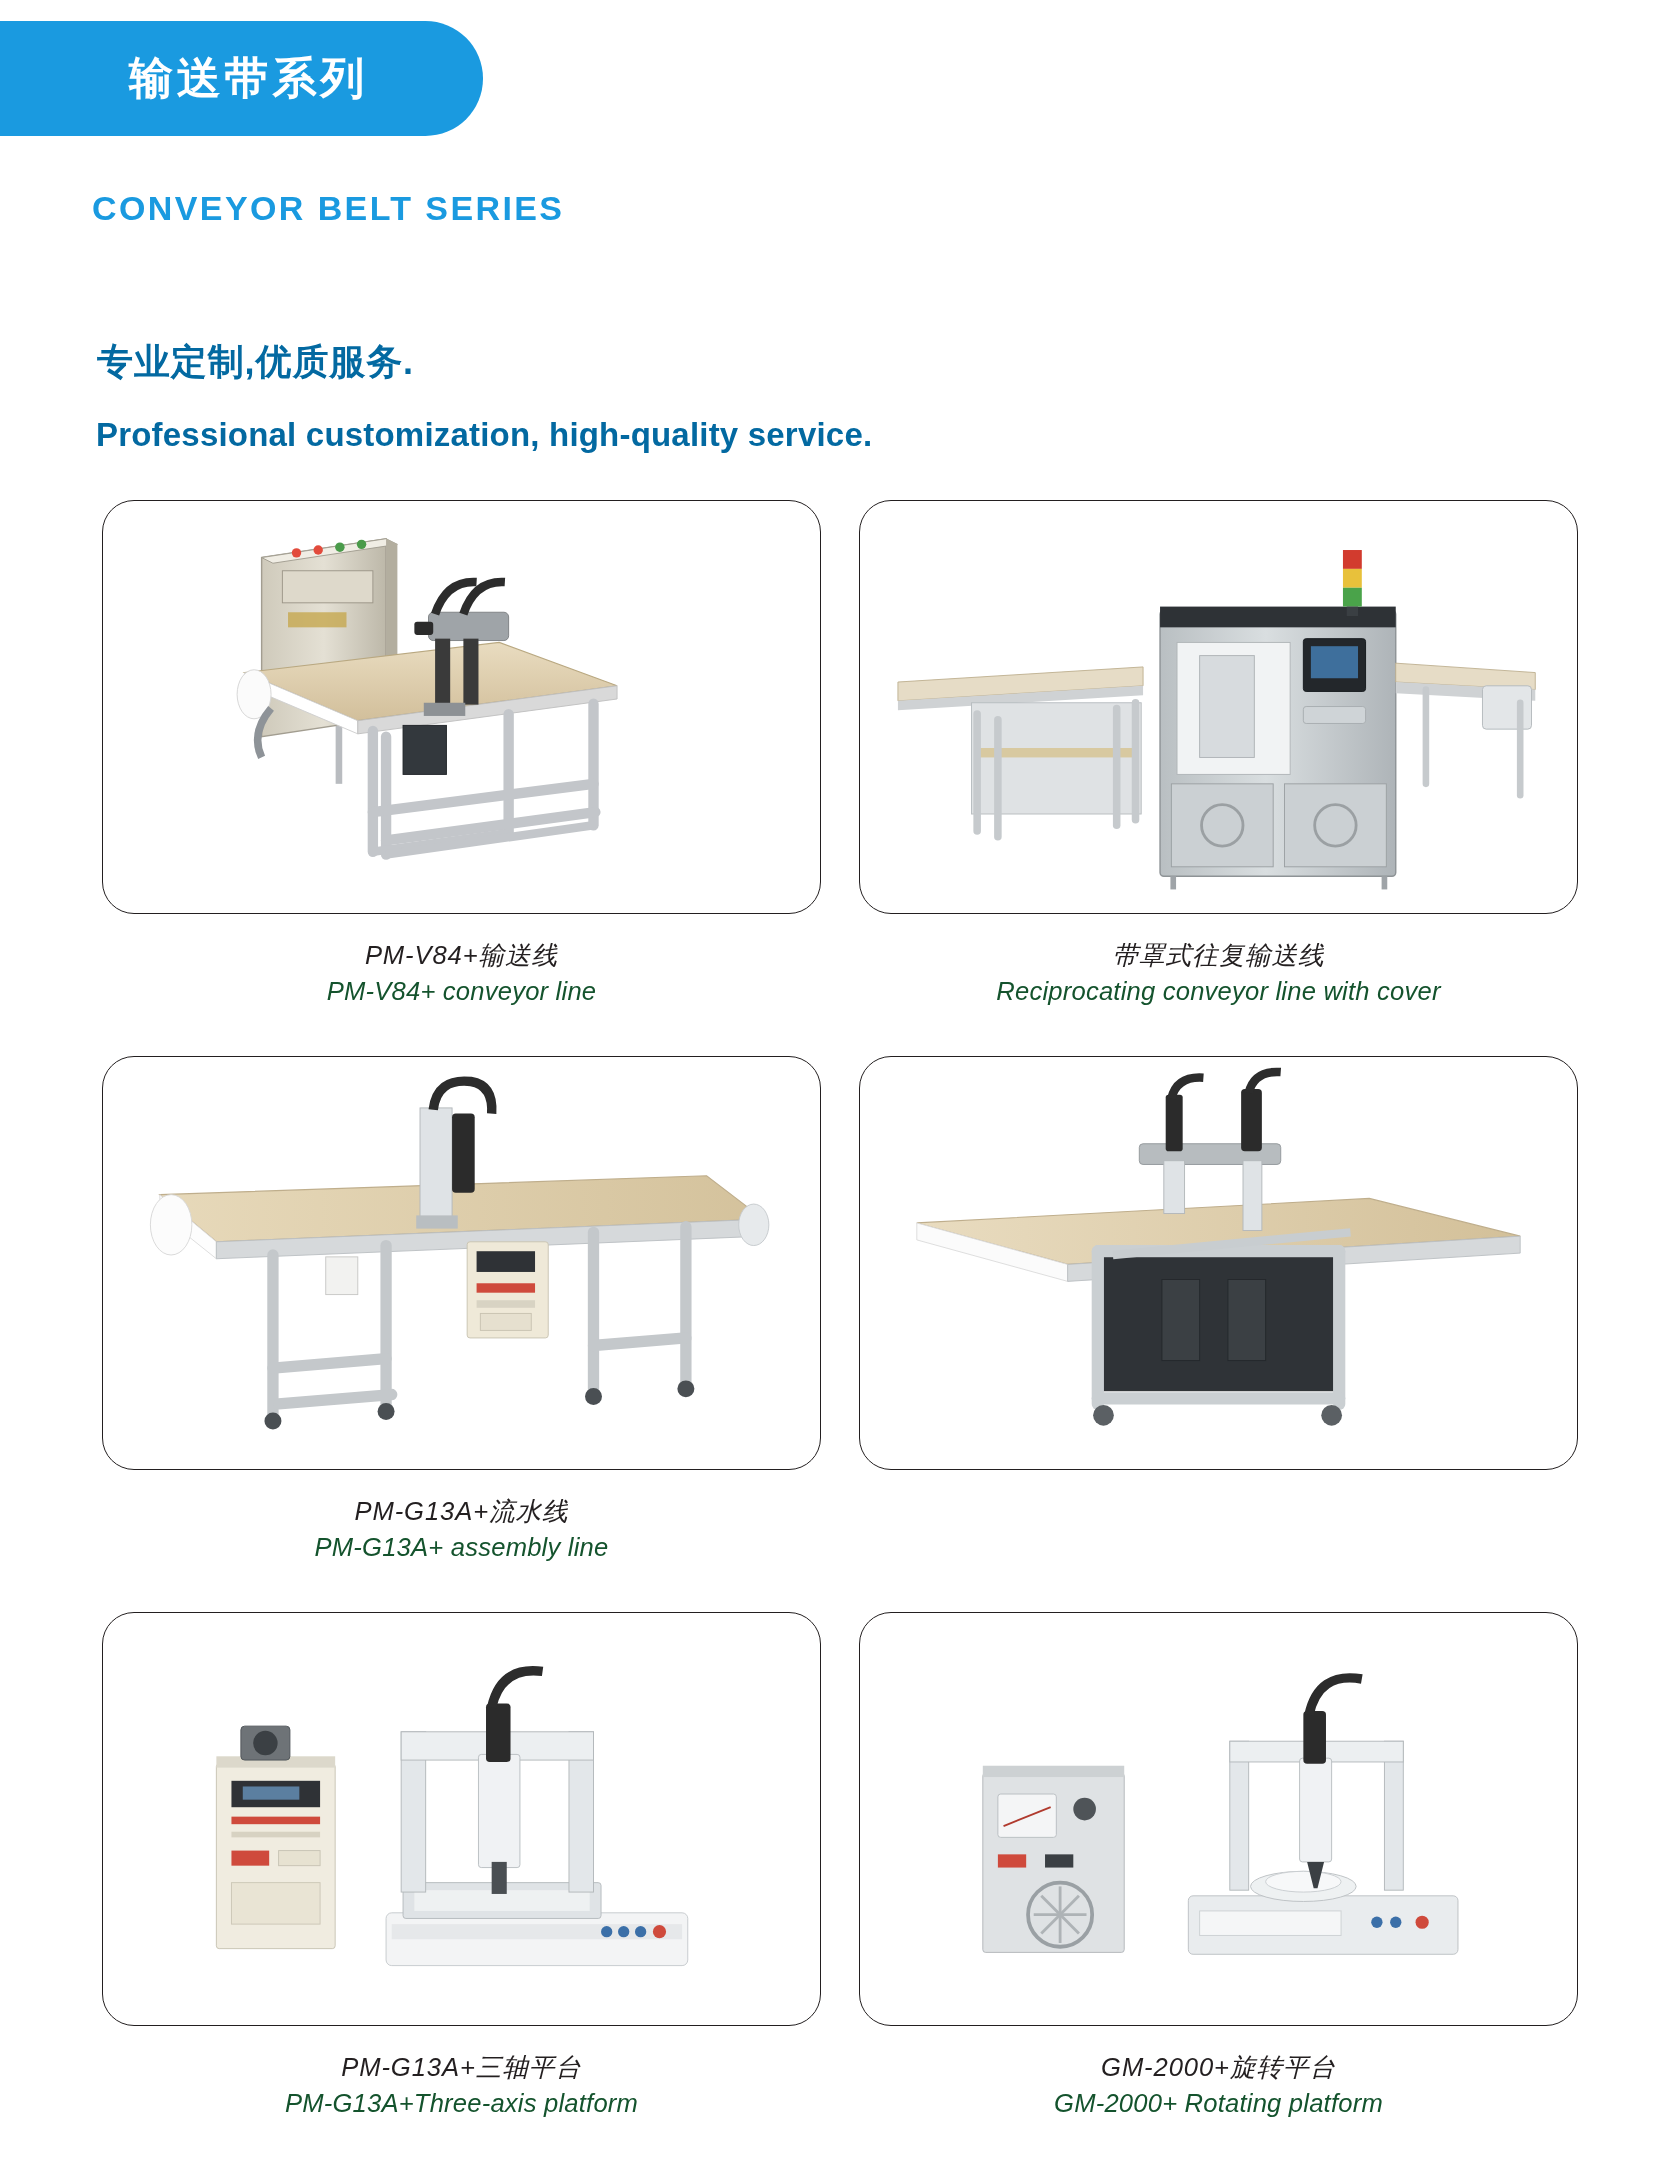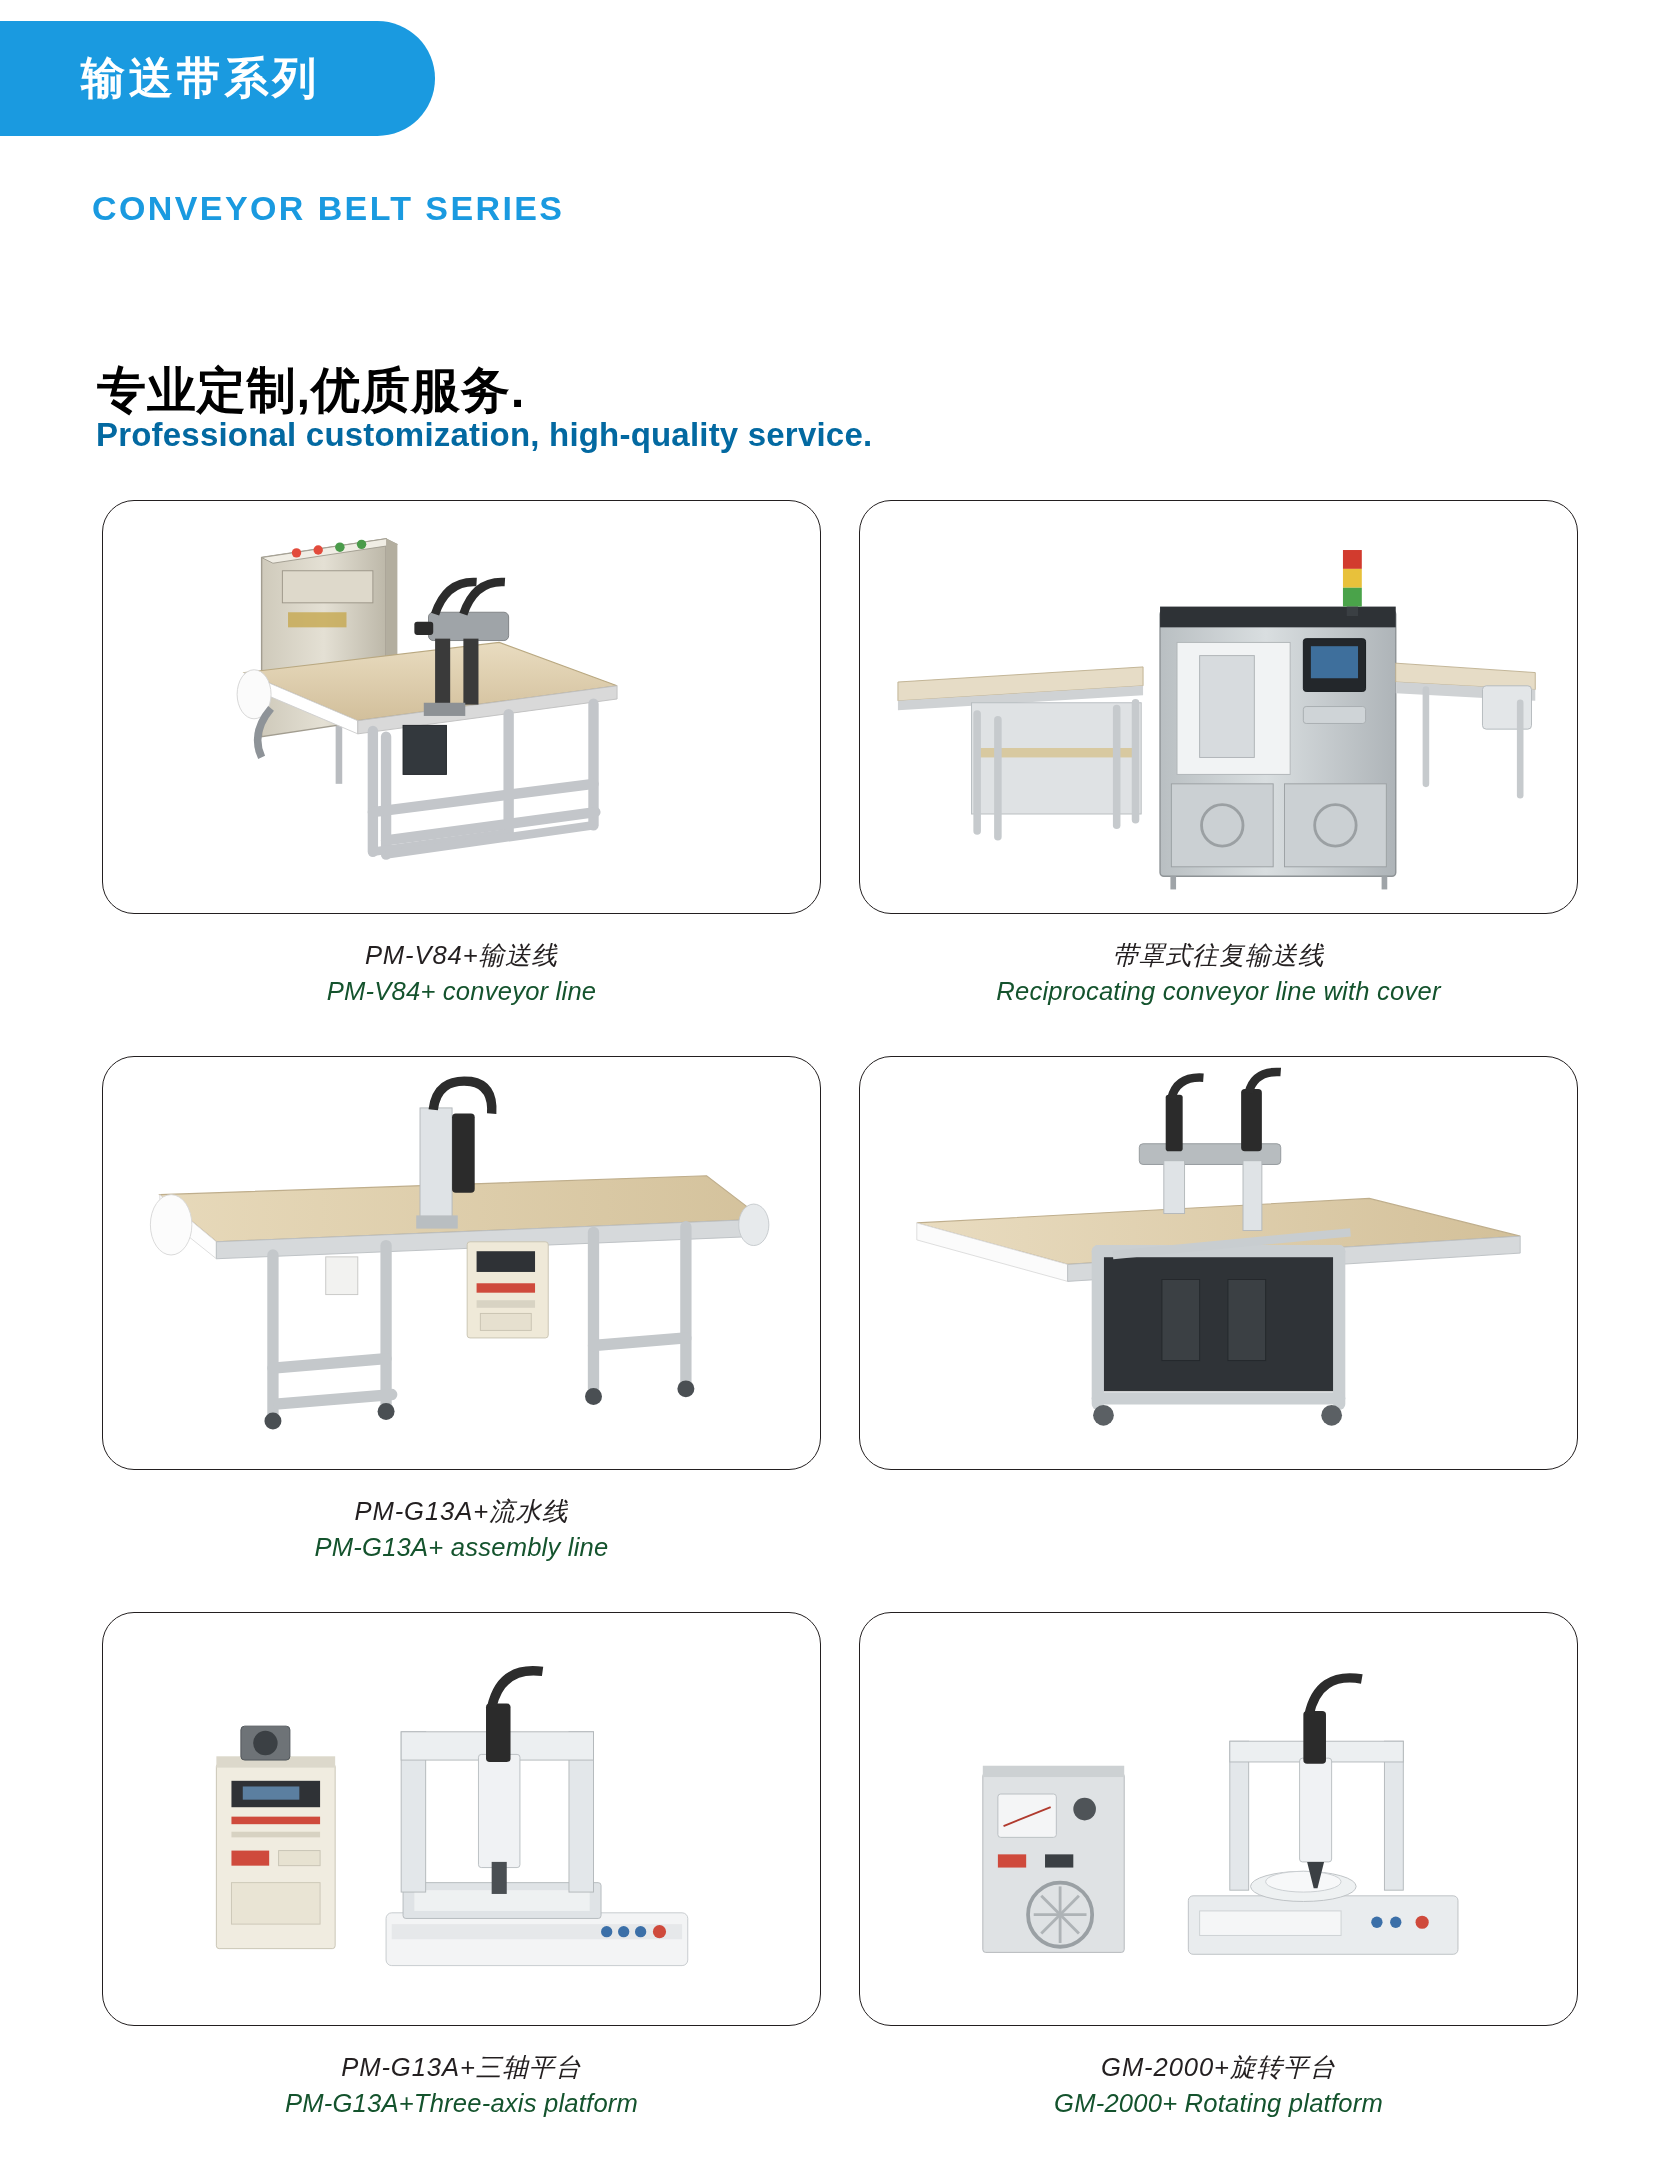--- a/index.html
+++ b/index.html
@@ -20,20 +20,21 @@
     position: absolute;
     top: 21px;
     left: 0;
     width: 435px;
     height: 115px;
     background: #1a9ae0;
     border-top-right-radius: 59px;
     border-bottom-right-radius: 59px;
     display: flex;
     align-items: center;
+    padding-left: 48px;
   }
   .banner-title {
     color: #ffffff;
     font-size: 44px;
     font-weight: bold;
     letter-spacing: 3.8px;
     margin-left: 81px;
     white-space: nowrap;
   }
 
@@ -42,24 +43,24 @@
     top: 189px;
     left: 92px;
     color: #1a9ae0;
     font-size: 34px;
     font-weight: bold;
     letter-spacing: 2.4px;
   }
 
   .tagline-cn {
     position: absolute;
-    top: 358px;
+    top: 338px;
     left: 97px;
-    color: #000000;
-    font-size: 49px;
+    color: #0369a1;
+    font-size: 36px;
     font-weight: bold;
     letter-spacing: 0.9px;
   }
   .tagline-en {
     position: absolute;
     top: 416px;
     left: 96px;
     color: #0369a1;
     font-size: 33px;
     font-weight: bold;

